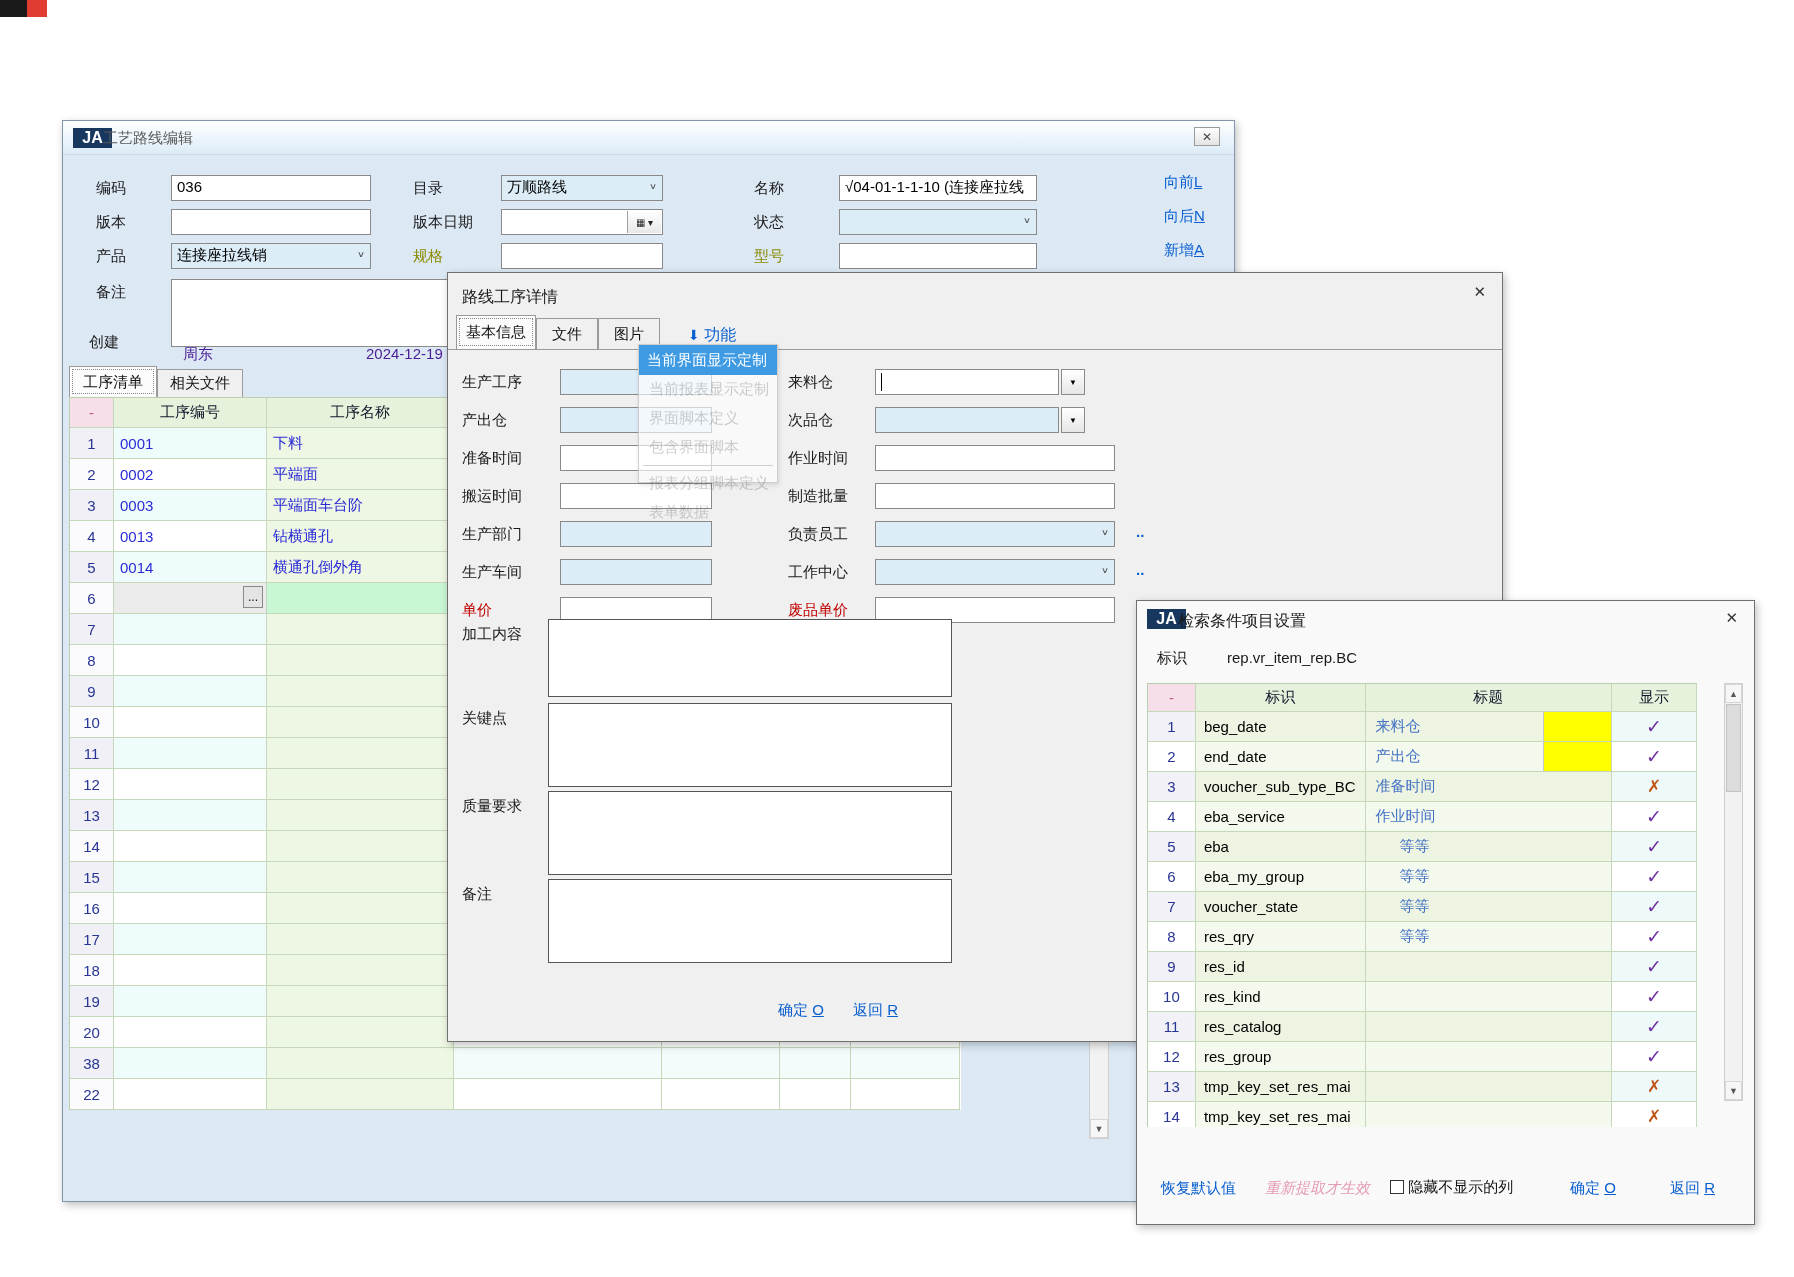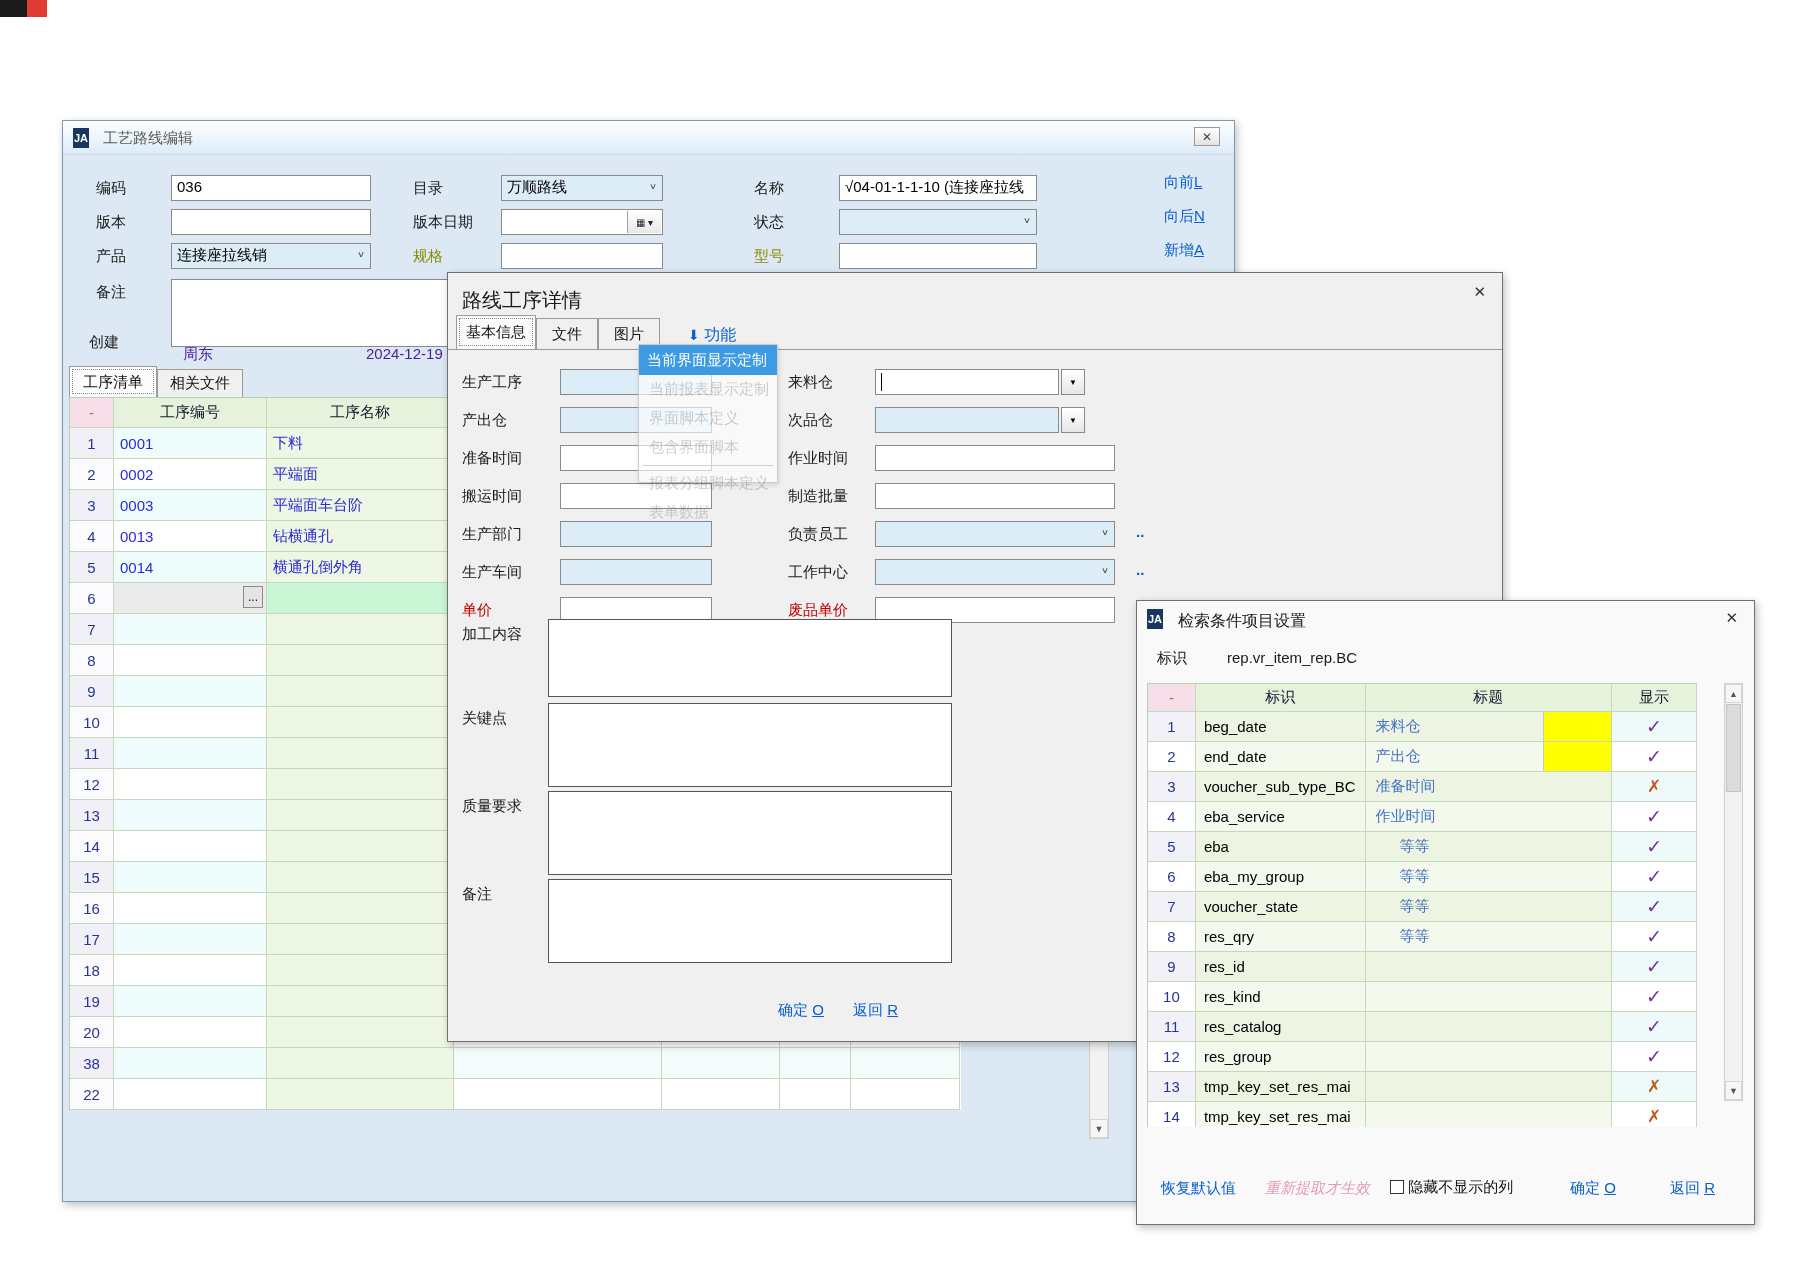--- a/index.html
+++ b/index.html
@@ -2,22 +2,22 @@
 <html><head>
 <meta charset="utf-8">
 <style>
   html,body{margin:0;padding:0;background:#fff;width:1794px;height:1277px;
     font-family:"Liberation Sans","DejaVu Sans",sans-serif;overflow:hidden;position:relative;}
   *{box-sizing:border-box;}
   .abs{position:absolute;}
   
   .win{position:absolute;background:#f1f1f1;border:1px solid #8296ac;box-shadow:2px 3px 8px rgba(0,0,0,.25);}
   .win-frame{background:#dce9f5;}
-  .ja-icon{display:inline-flex;align-items:center;justify-content:center;width:16px;height:20px;
-    background:#17375e;color:#fff;font-weight:bold;font-size:11px;letter-spacing:0;}
+  .ja-icon{display:inline-flex;align-items:center;justify-content:center;width:39px;height:20px;
+    background:#17375e;color:#fff;font-weight:bold;font-size:16px;letter-spacing:0;}
   .titletext{font-size:15px;color:#5a5a5a;}
   .closebtn{display:flex;align-items:center;justify-content:center;font-size:12px;color:#444;
     border:1px solid #9a9a9a;background:linear-gradient(#fefefe,#e4e4e4);width:26px;height:19px;cursor:default;}
   .lbl{font-size:15px;color:#1a1a1a;white-space:nowrap;}
   .lbl.olive{color:#8a8a00;}
   .lbl.red{color:#c00000;}
   .field{position:absolute;background:#fff;border:1px solid #8a8a8a;height:26px;font-size:15px;
     color:#000;padding:2px 5px;white-space:nowrap;overflow:hidden;}
   .field.blue{background:#dcedf8;}
   .chev{position:absolute;right:5px;top:4px;font-size:11px;color:#555;transform:scaleY(.75);}
@@ -325,21 +325,21 @@
     </div>
 
   <div class="sbar" style="left:1026px;top:276px;width:20px;height:742px;">
     <span class="arrow" style="top:0;">▲</span>
     <span class="thumb" style="top:20px;height:120px;"></span>
     <span class="arrow" style="bottom:0;">▼</span>
   </div>
 </div>
 
 <div class="win" id="process-dialog" style="left:447px;top:272px;width:1056px;height:770px;background:#f0f0f0;border:1px solid #707070;z-index:5;">
-  <span class="lbl abs" style="left:14px;top:14px;font-size:20px;">路线工序详情</span>
+  <span class="lbl abs" style="left:14px;top:14px;font-size:16px;">路线工序详情</span>
   <span class="abs" style="right:16px;top:10px;font-size:15px;color:#333;">✕</span>
 
   <div class="tab active" style="left:8px;top:42px;width:80px;height:34px;background:#fbfbfb;">基本信息</div>
   <div class="tab" style="left:88px;top:45px;width:62px;height:31px;">文件</div>
   <div class="tab" style="left:150px;top:45px;width:62px;height:31px;">图片</div>
   <div class="abs" style="left:0;top:76px;width:100%;height:1px;background:#9a9a9a;"></div>
 
   <div class="abs link" style="left:240px;top:52px;font-size:16px;">
     <span style="font-size:14px;">⬇</span>
     <span>功能</span>

